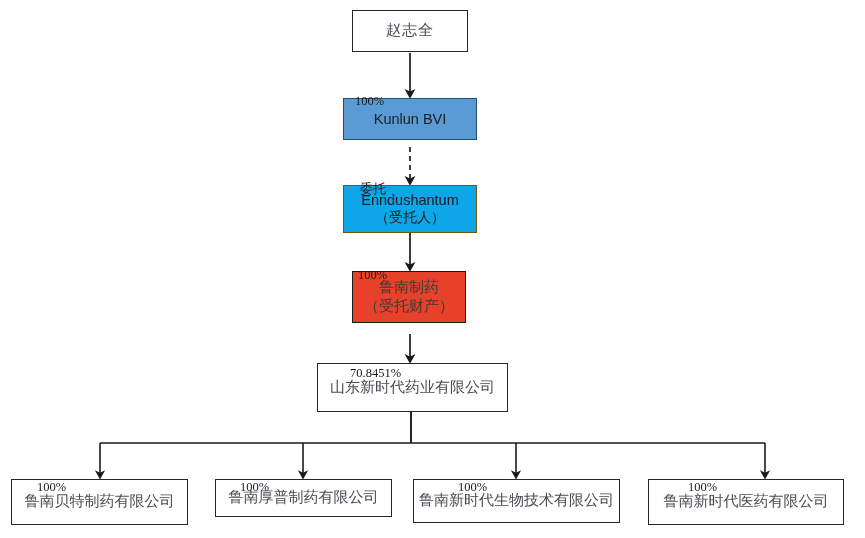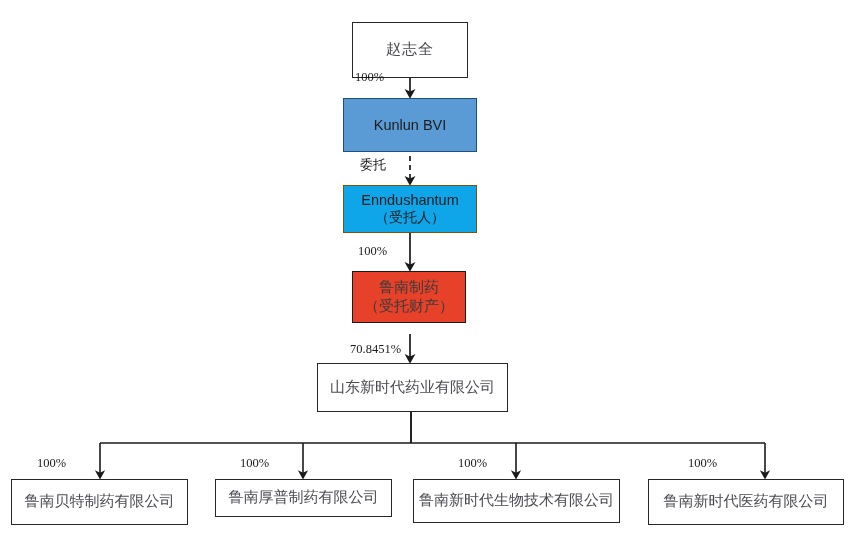--- a/index.html
+++ b/index.html
@@ -39,26 +39,26 @@
     white-space: nowrap;
   }
   .node .line-latin {
     font-family: "Liberation Sans", sans-serif;
     color: #222222;
     white-space: nowrap;
   }
 
   
   #node-owner {
-    left: 352px; top: 22px; width: 116px; height: 56px;
+    left: 352px; top: 10px; width: 116px; height: 42px;
   }
   #node-owner .line-cn { font-size: 15px; letter-spacing: 1px; }
 
   #node-kunlun {
-    left: 343px; top: 98px; width: 134px; height: 54px;
+    left: 343px; top: 98px; width: 134px; height: 42px;
     background: #5B9BD5;
     border-color: #1F4E79;
   }
   #node-kunlun .line-latin { font-size: 14.5px; color: #1c1c1c; }
   #node-kunlun .line-cn { font-size: 14px; color: #1c1c1c; }
 
   #node-enndushantum {
     left: 343px; top: 185px; width: 134px; height: 48px;
     background: #0ea5e9;
     border-color: #7F5200;
@@ -84,20 +84,21 @@
   #node-sub-3 { left: 648px; top: 479px; width: 196px; height: 46px; text-align: right; }
   .sub-node .line-cn { font-size: 15px; }
 
   
   .edge-label {
     position: absolute;
     font-family: "Liberation Serif", "DejaVu Serif", serif;
     font-size: 12.5px;
     color: #1a1a1a;
     white-space: nowrap;
+    margin-top: 24px;
   }
   .edge-label.cn {
     font-size: 13px;
   }
   #label-owner-kunlun      { left: 355px; top: 70px; }
   #label-kunlun-ennd       { left: 360px; top: 156px; }
   #label-ennd-lunan        { left: 358px; top: 244px; }
   #label-lunan-shandong    { left: 350px; top: 342px; }
   #label-sub-0 { left: 37px;  top: 456px; }
   #label-sub-1 { left: 240px; top: 456px; }

